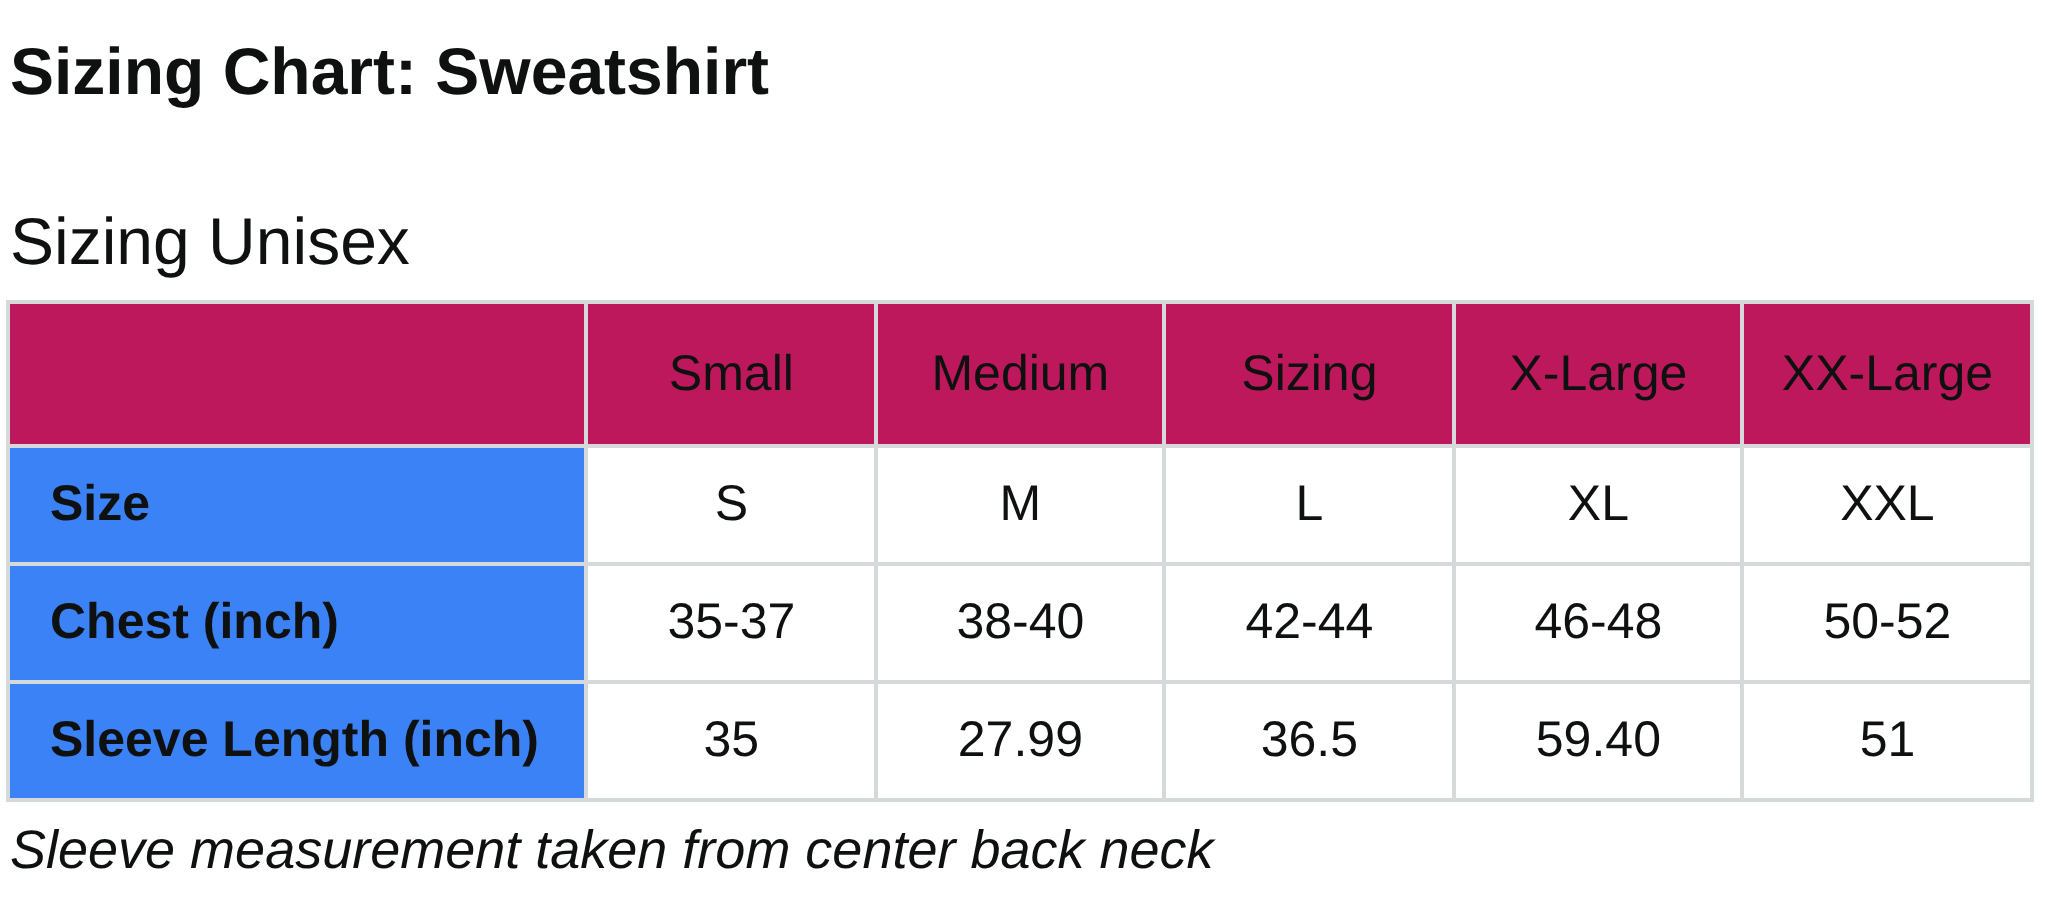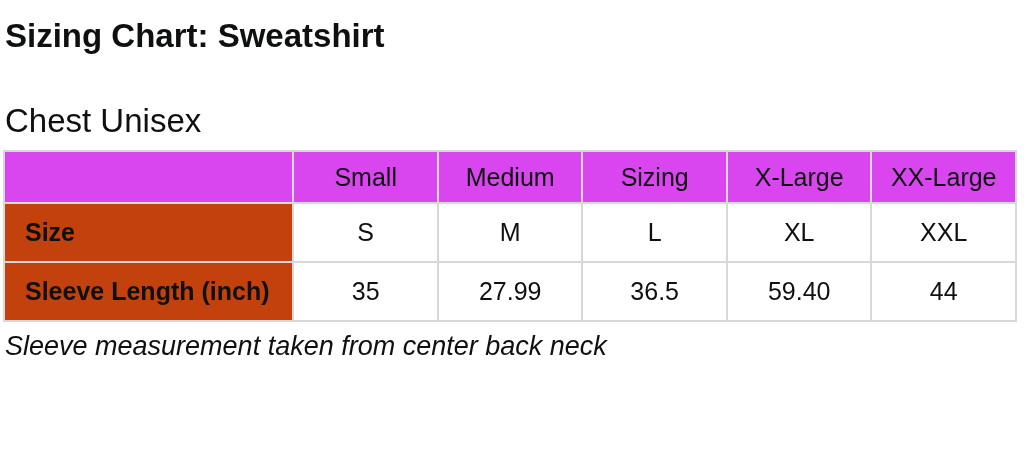--- a/index.html
+++ b/index.html
@@ -43,26 +43,26 @@
   table.size-table th,
   table.size-table td {
     border: 2px solid #d5d9d9;
     font-size: 25px;
     font-weight: 400;
     text-align: center;
     vertical-align: middle;
     padding: 0;
   }
   table.size-table thead th {
-    background: #d946ef;
-    height: 52px;
+    background: #be185d;
+    height: 72px;
   }
   table.size-table tbody tr { height: 59px; }
   table.size-table tbody th.row-label {
-    background: #c2410c;
+    background: #3b82f6;
     text-align: left;
     font-weight: 700;
     padding-left: 20px;
   }
   table.size-table tbody td {
     background: #ffffff;
   }
   .footnote {
     margin: 9px 0 0 5px;
     font-size: 27px;
@@ -71,21 +71,21 @@
     line-height: 30px;
   }
 </style>
 </head>
 <body>
 
 <div class="page">
 
   <h1 class="page-title">Sizing Chart: Sweatshirt</h1>
 
-  <h2 class="section-title">Chest Unisex</h2>
+  <h2 class="section-title">Sizing Unisex</h2>
 
   <table class="size-table">
     <colgroup>
       <col class="label-col">
       <col class="size-col">
       <col class="size-col">
       <col class="size-col">
       <col class="size-col">
       <col class="size-col">
     </colgroup>
@@ -102,25 +102,33 @@
     <tbody>
       <tr>
         <th class="row-label">Size</th>
         <td>S</td>
         <td>M</td>
         <td>L</td>
         <td>XL</td>
         <td>XXL</td>
       </tr>
       <tr>
+        <th class="row-label">Chest (inch)</th>
+        <td>35-37</td>
+        <td>38-40</td>
+        <td>42-44</td>
+        <td>46-48</td>
+        <td>50-52</td>
+      </tr>
+      <tr>
         <th class="row-label">Sleeve Length (inch)</th>
         <td>35</td>
         <td>27.99</td>
         <td>36.5</td>
         <td>59.40</td>
-        <td>44</td>
+        <td>51</td>
       </tr>
     </tbody>
   </table>
 
   <p class="footnote">Sleeve measurement taken from center back neck</p>
 
 </div>
 
 </body></html>

